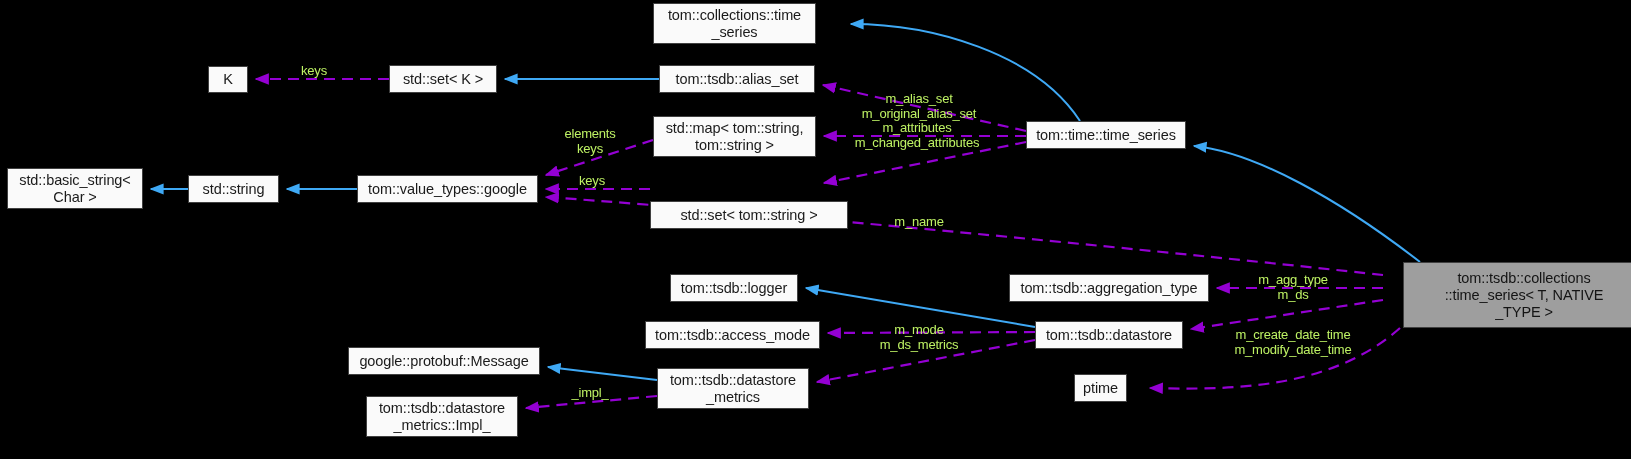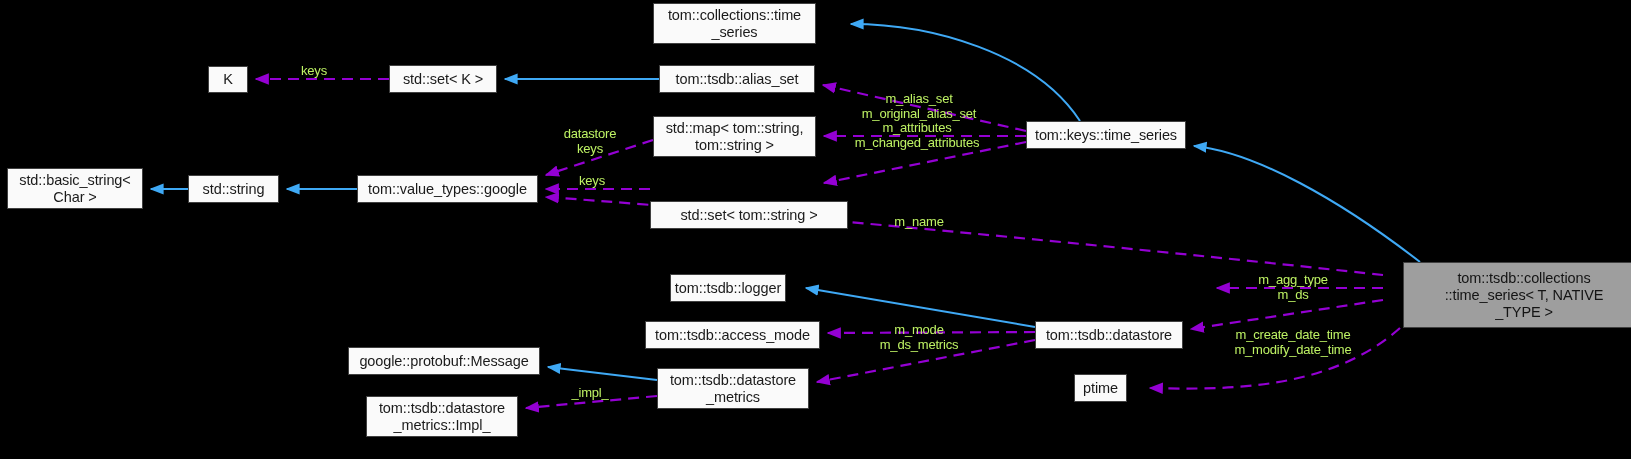--- a/index.html
+++ b/index.html
@@ -102,39 +102,40 @@
     <div class="node" style="left: 659px; top: 65px; width: 156px; height: 28px;">tom::tsdb::alias_set</div>
     <div class="node" style="left: 653px; top: 3px; width: 163px; height: 41px;">tom::collections::time
 _series</div>
     <div class="node" style="left: 7px; top: 168px; width: 136px; height: 41px;">std::basic_string&lt;
 Char &gt;</div>
     <div class="node" style="left: 188px; top: 175px; width: 91px; height: 28px;">std::string</div>
     <div class="node" style="left: 357px; top: 175px; width: 181px; height: 28px;">tom::value_types::google</div>
     <div class="node" style="left: 653px; top: 116px; width: 163px; height: 41px;">std::map&lt; tom::string,
 tom::string &gt;</div>
     <div class="node" style="left: 650px; top: 175px; width: 198px; height: 28px; margin-top: 26px;">std::set&lt; tom::string &gt;</div>
-    <div class="node" style="left: 1026px; top: 121px; width: 160px; height: 28px;">tom::keys::time_series</div>
-    <div class="node" style="left: 670px; top: 274px; width: 116px; height: 28px;">tom::tsdb::logger</div>
+    <div class="node" style="left: 1026px; top: 121px; width: 160px; height: 28px;">tom::time::time_series</div>
+    <div class="node" style="left: 670px; top: 274px; width: 128px; height: 28px;">tom::tsdb::logger</div>
+    <div class="node" style="left: 1009px; top: 274px; width: 200px; height: 28px;">tom::tsdb::aggregation_type</div>
     <div class="node" style="left: 645px; top: 321px; width: 175px; height: 28px;">tom::tsdb::access_mode</div>
     <div class="node" style="left: 1035px; top: 321px; width: 148px; height: 28px;">tom::tsdb::datastore</div>
     <div class="node" style="left: 348px; top: 347px; width: 192px; height: 28px;">google::protobuf::Message</div>
     <div class="node" style="left: 657px; top: 368px; width: 152px; height: 41px;">tom::tsdb::datastore
 _metrics</div>
     <div class="node" style="left: 1074px; top: 374px; width: 53px; height: 28px; text-align: center;">ptime</div>
     <div class="node" style="left: 366px; top: 396px; width: 152px; height: 41px;">tom::tsdb::datastore
 _metrics::Impl_</div>
     <div class="node highlight" style="left: 1383px; top: 262px; width: 242px; height: 66px; margin-left: 20px;">tom::tsdb::collections
 ::time_series&lt; T, NATIVE
 _TYPE &gt;</div>
     <div class="edge-label" style="left: 314px; top: 70px;">keys</div>
     <div class="edge-label" style="left: 919px; top: 78px; margin-top: 28px;">m_alias_set
 m_original_alias_set</div>
     <div class="edge-label" style="left: 917px; top: 135px;">m_attributes
 m_changed_attributes</div>
-    <div class="edge-label" style="left: 590px; top: 141px;">datastore
+    <div class="edge-label" style="left: 590px; top: 141px;">elements
 keys</div>
     <div class="edge-label" style="left: 592px; top: 180px;">keys</div>
     <div class="edge-label" style="left: 919px; top: 221px;">m_name</div>
     <div class="edge-label" style="left: 1293px; top: 287px;">m_agg_type
 m_ds</div>
     <div class="edge-label" style="left: 919px; top: 337px;">m_mode
 m_ds_metrics</div>
     <div class="edge-label" style="left: 1293px; top: 342px;">m_create_date_time
 m_modify_date_time</div>
     <div class="edge-label" style="left: 590px; top: 392px;">_impl_</div>

